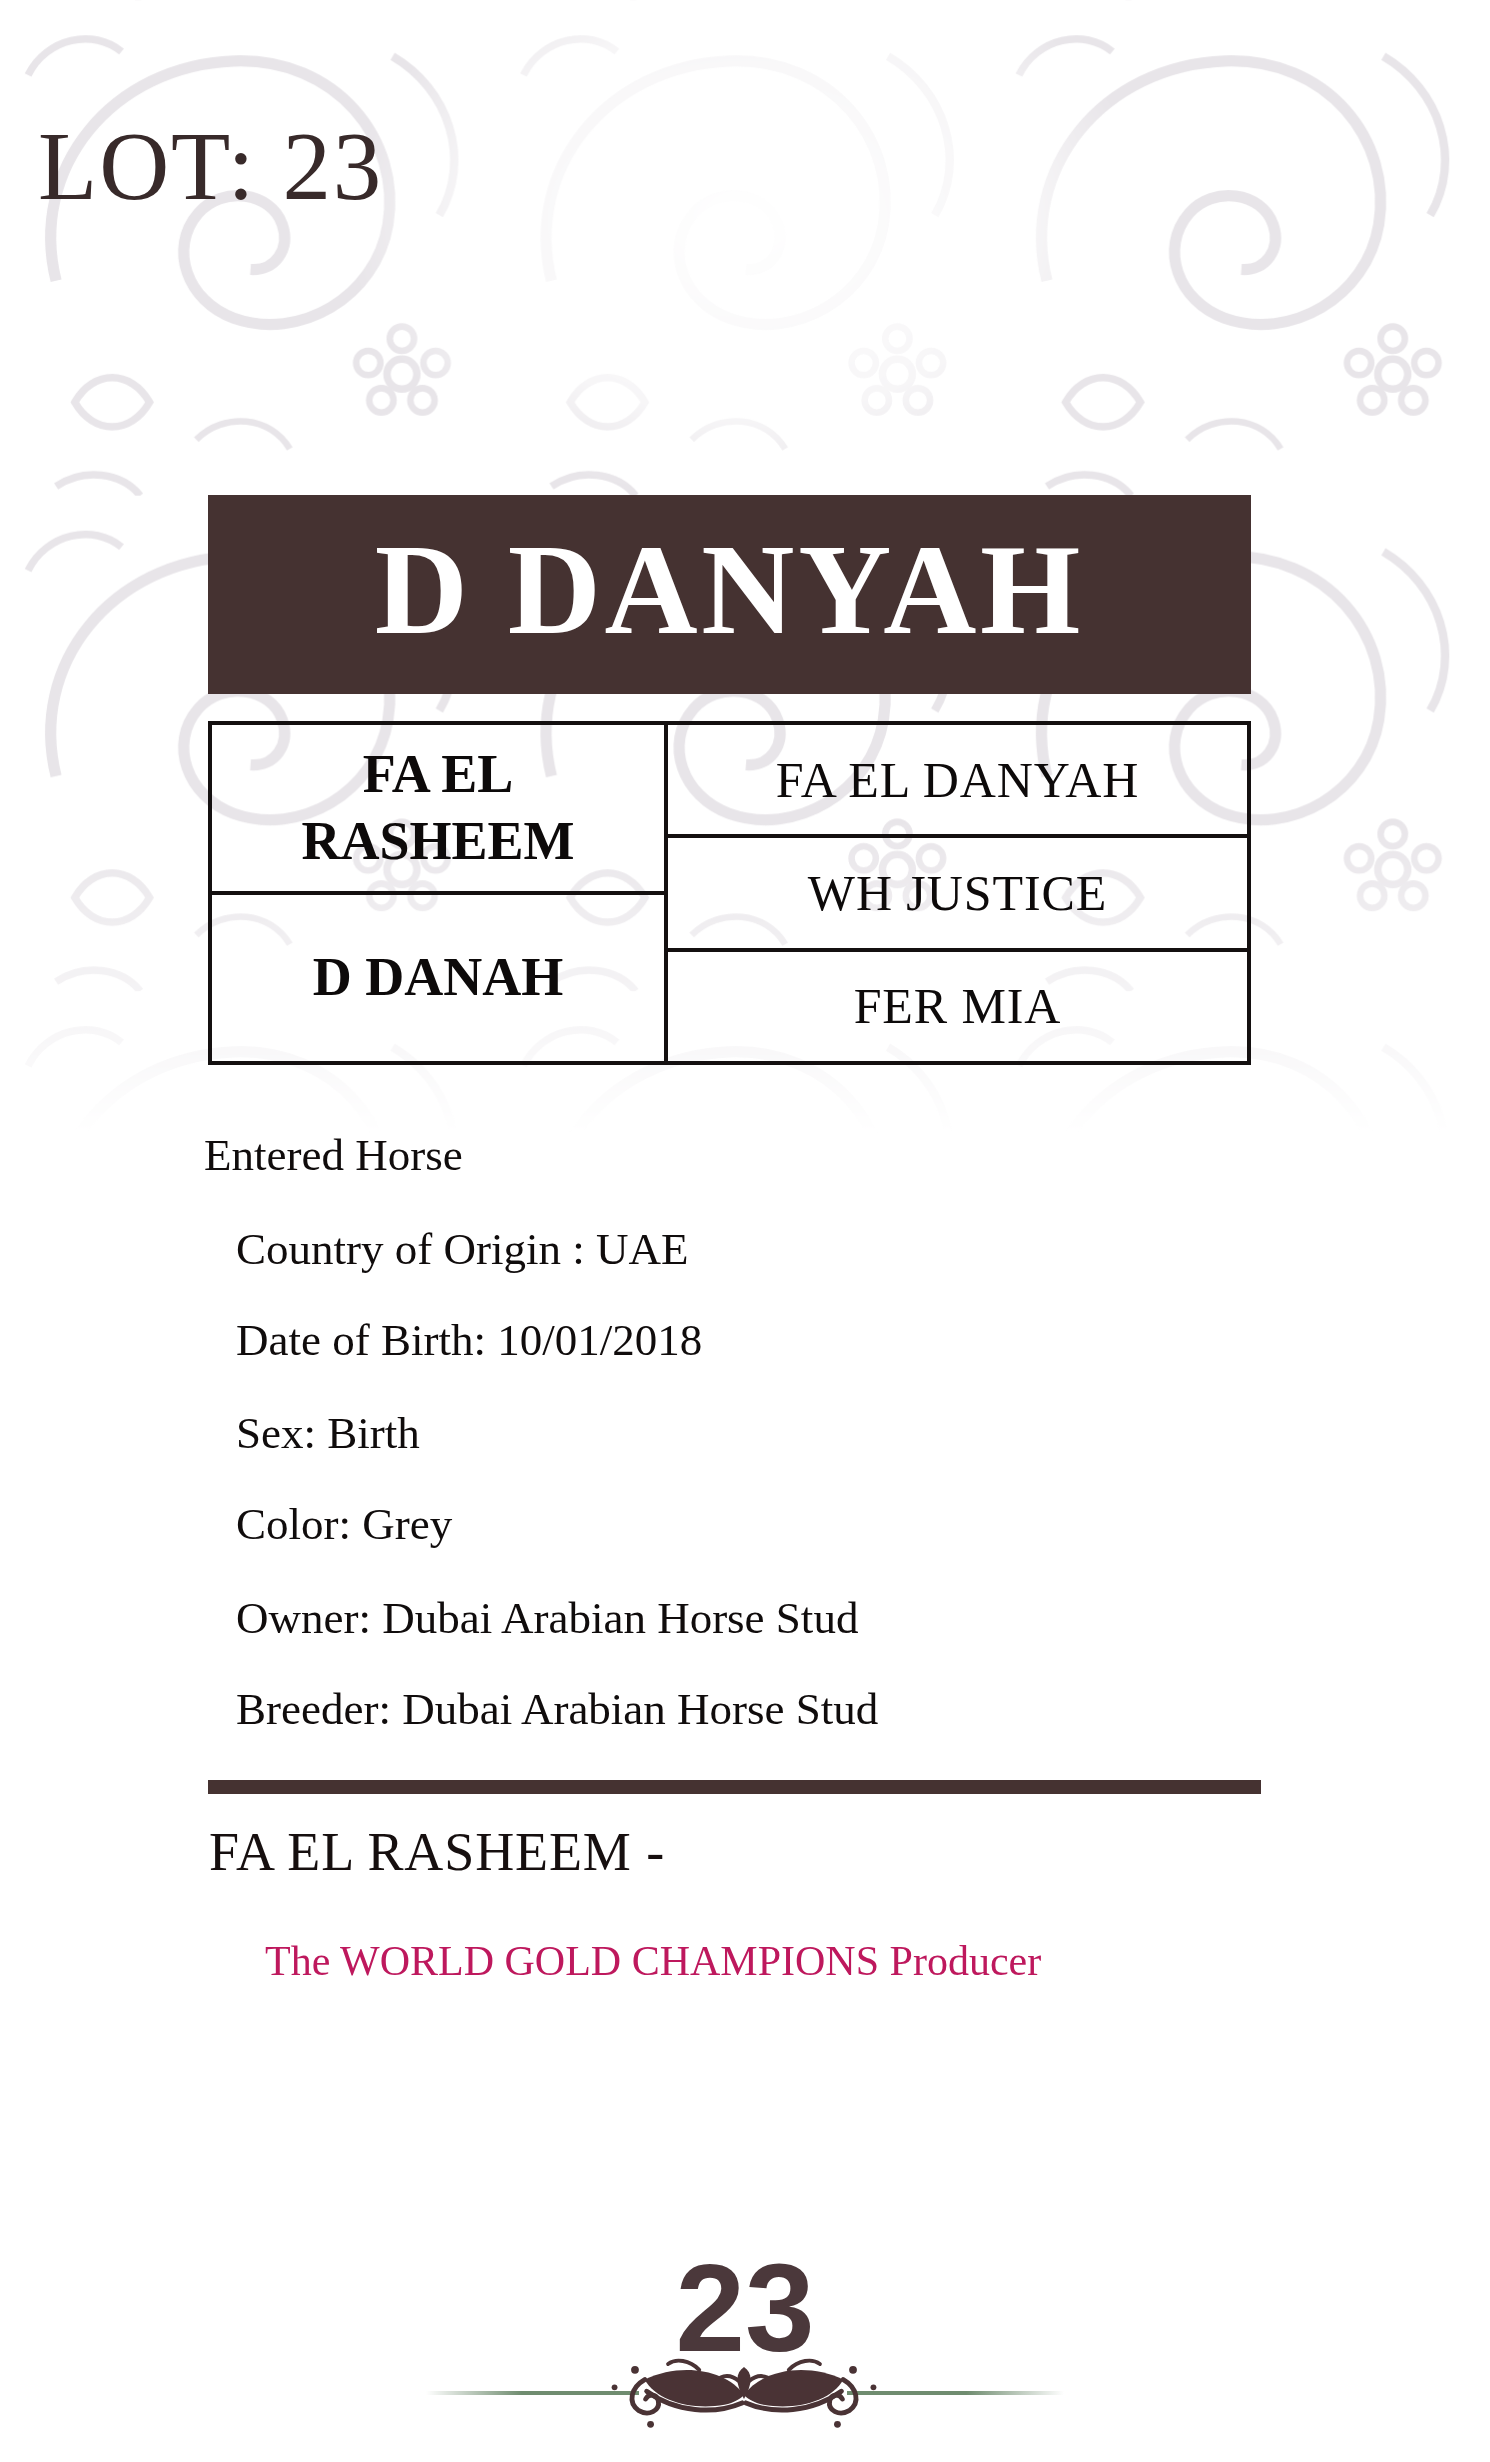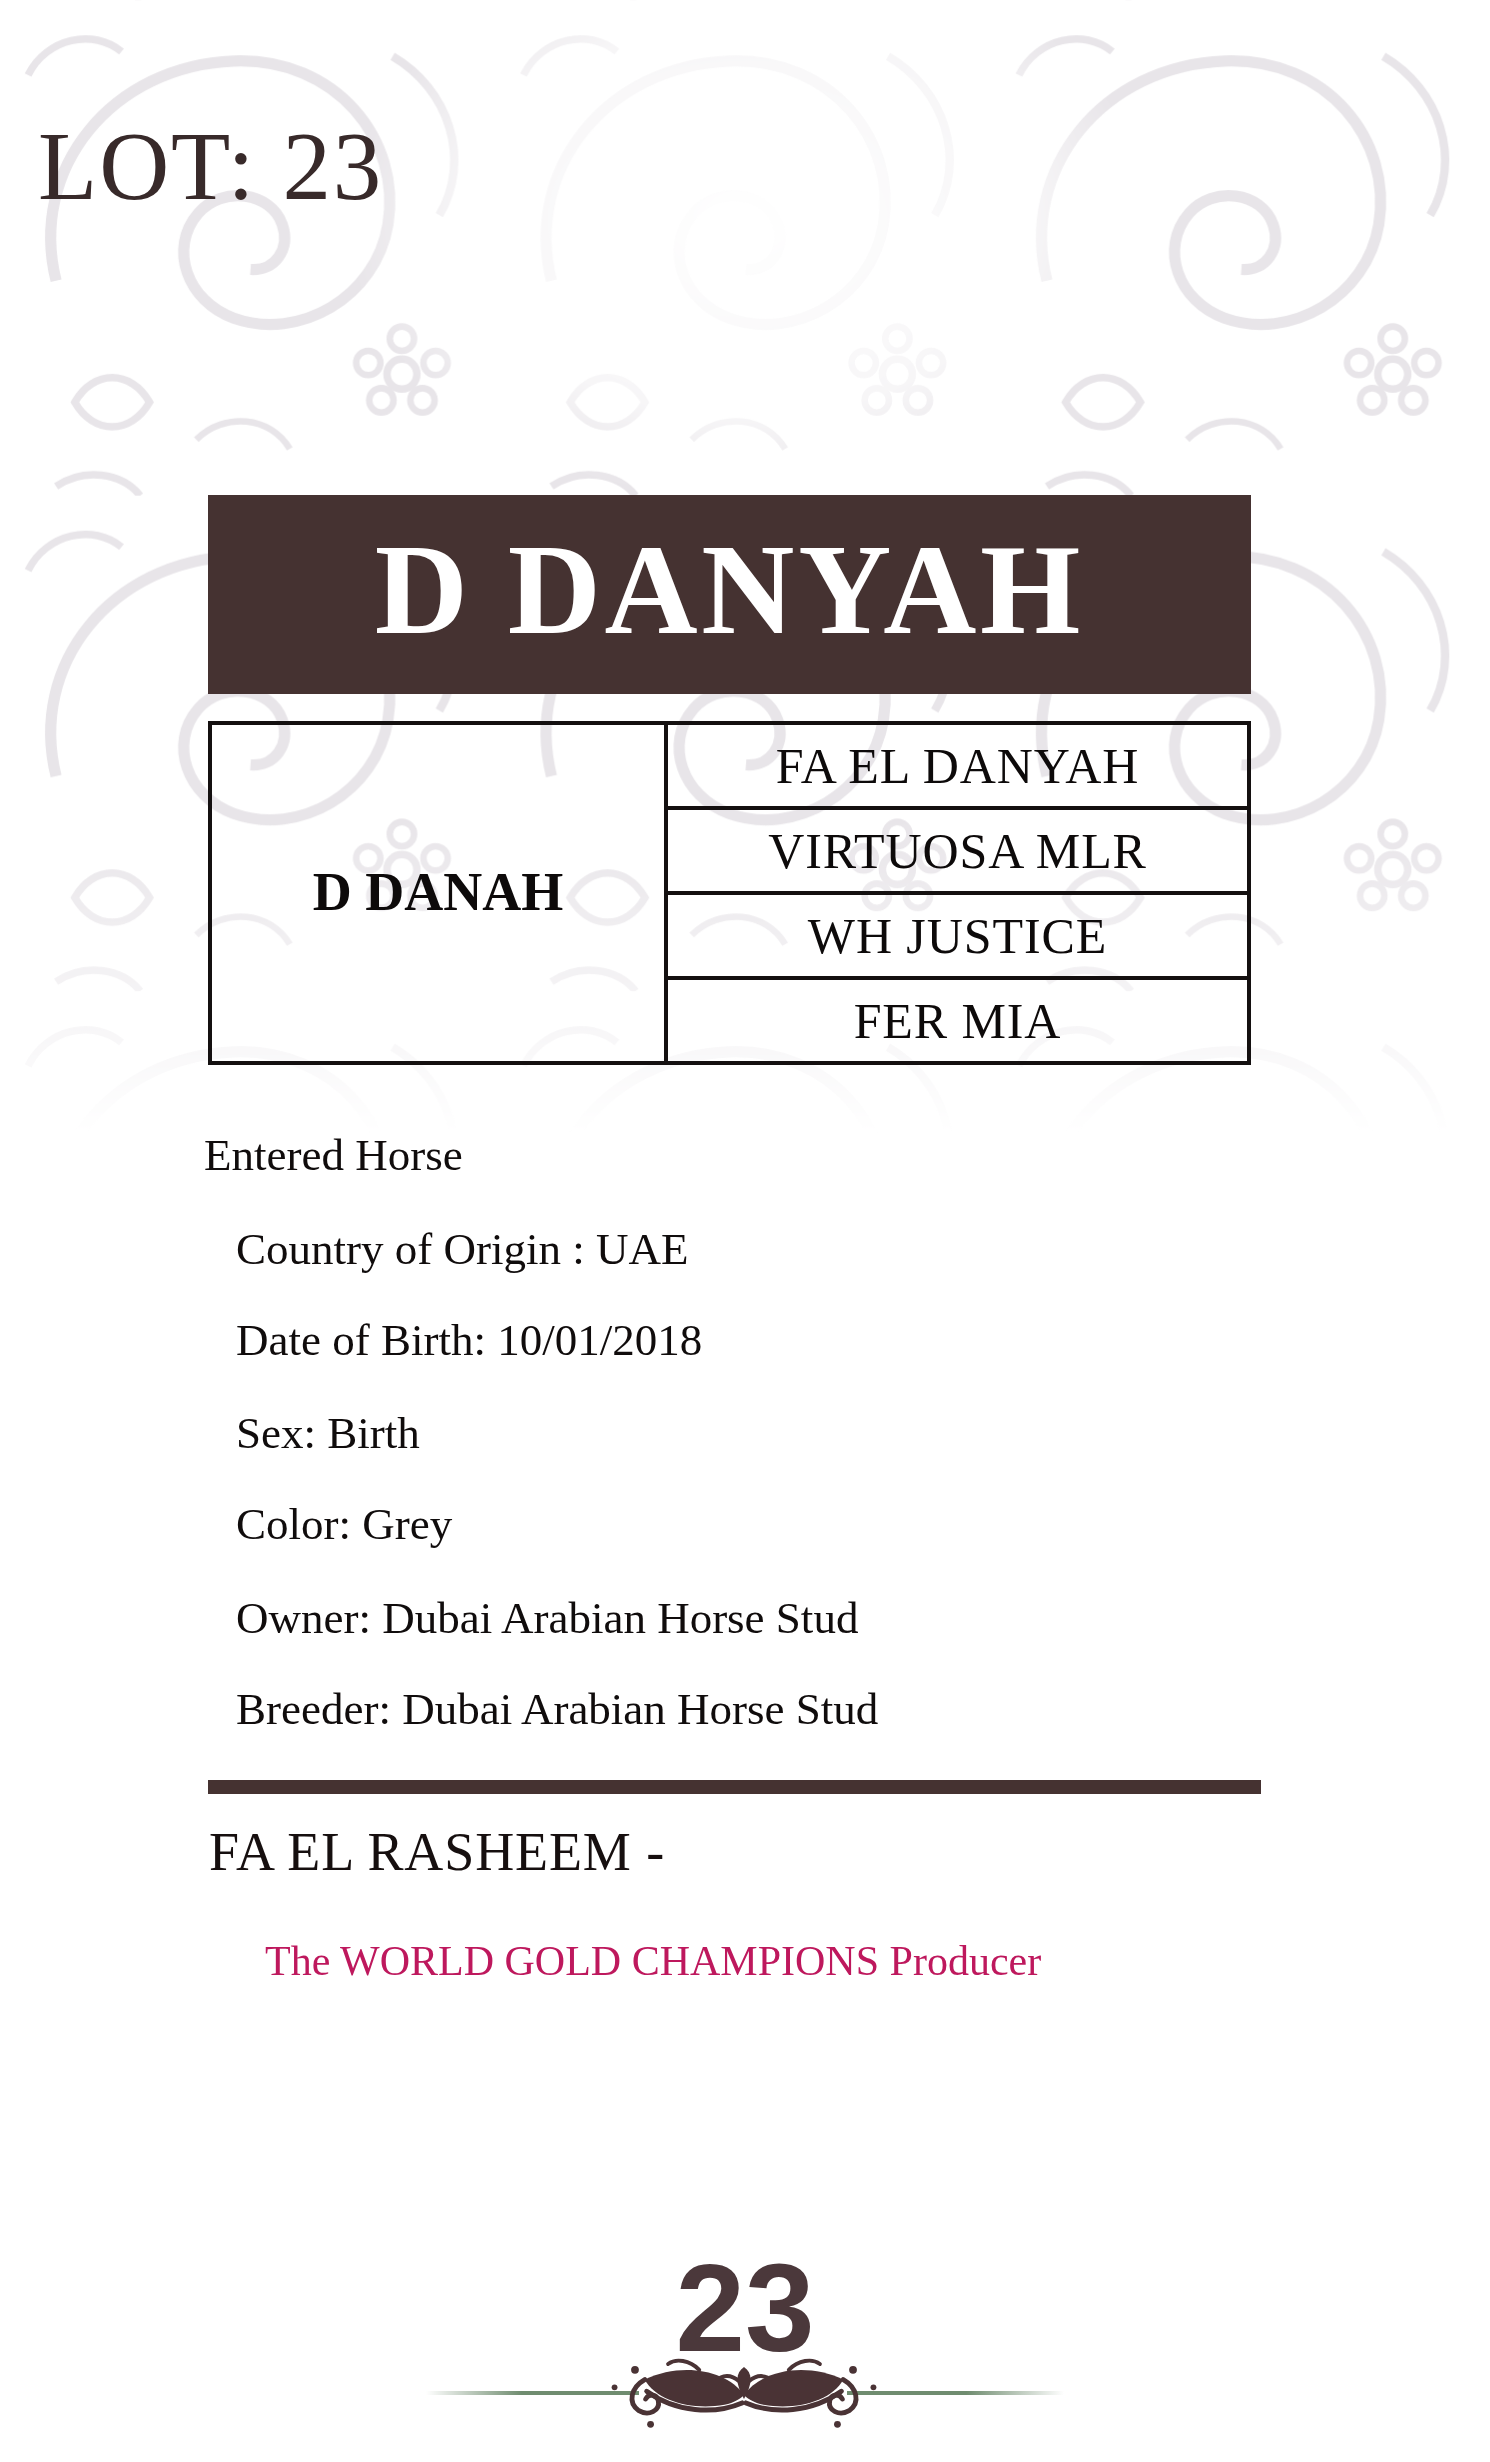--- a/index.html
+++ b/index.html
@@ -115,25 +115,25 @@
 </svg>
 
 <div class="abs lot-title">LOT: 23</div>
 
 <div class="abs banner">
   <div class="name">D DANYAH</div>
 </div>
 
 <div class="abs pedigree">
   <div class="ped-col-left">
+    <div class="ped-cell parent bb">FA EL RASHEEM</div>
     <div class="ped-cell parent">D DANAH</div>
   </div>
   <div class="ped-col-right">
     <div class="ped-cell gparent bb">FA EL DANYAH</div>
-    <div class="ped-cell gparent bb">VIRTUOSA MLR</div>
     <div class="ped-cell gparent bb">WH JUSTICE</div>
     <div class="ped-cell gparent">FER MIA</div>
   </div>
 </div>
 
 <div class="abs detail d-head">Entered Horse</div>
 <div class="abs detail d-0">Country of Origin : UAE</div>
 <div class="abs detail d-1">Date of Birth: 10/01/2018</div>
 <div class="abs detail d-2">Sex: Birth</div>
 <div class="abs detail d-3">Color: Grey</div>

